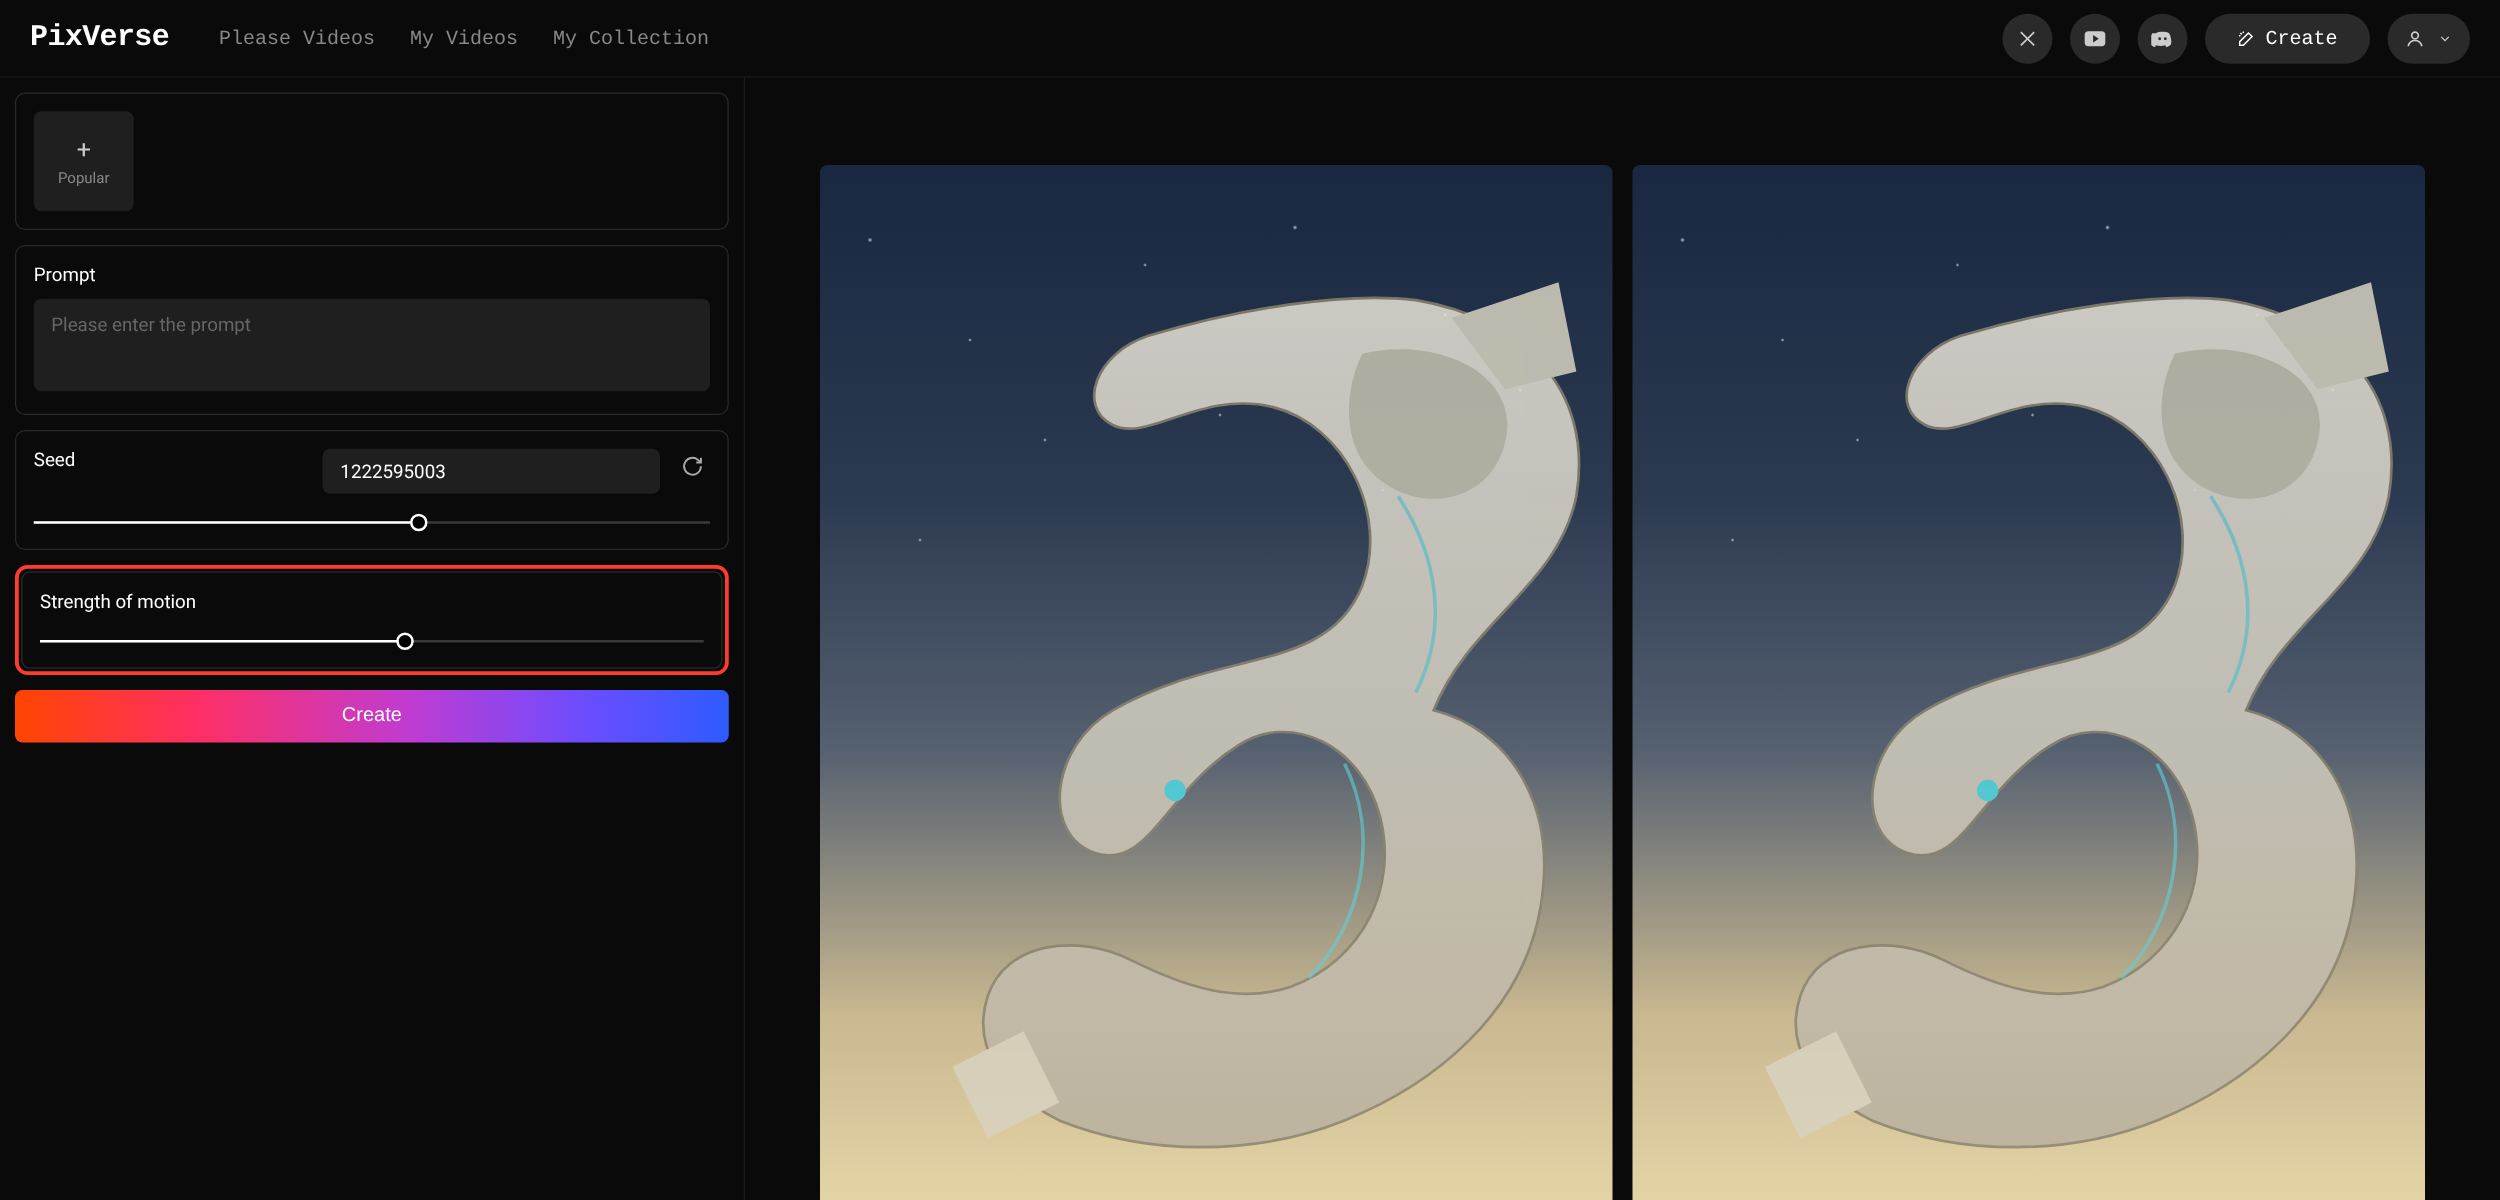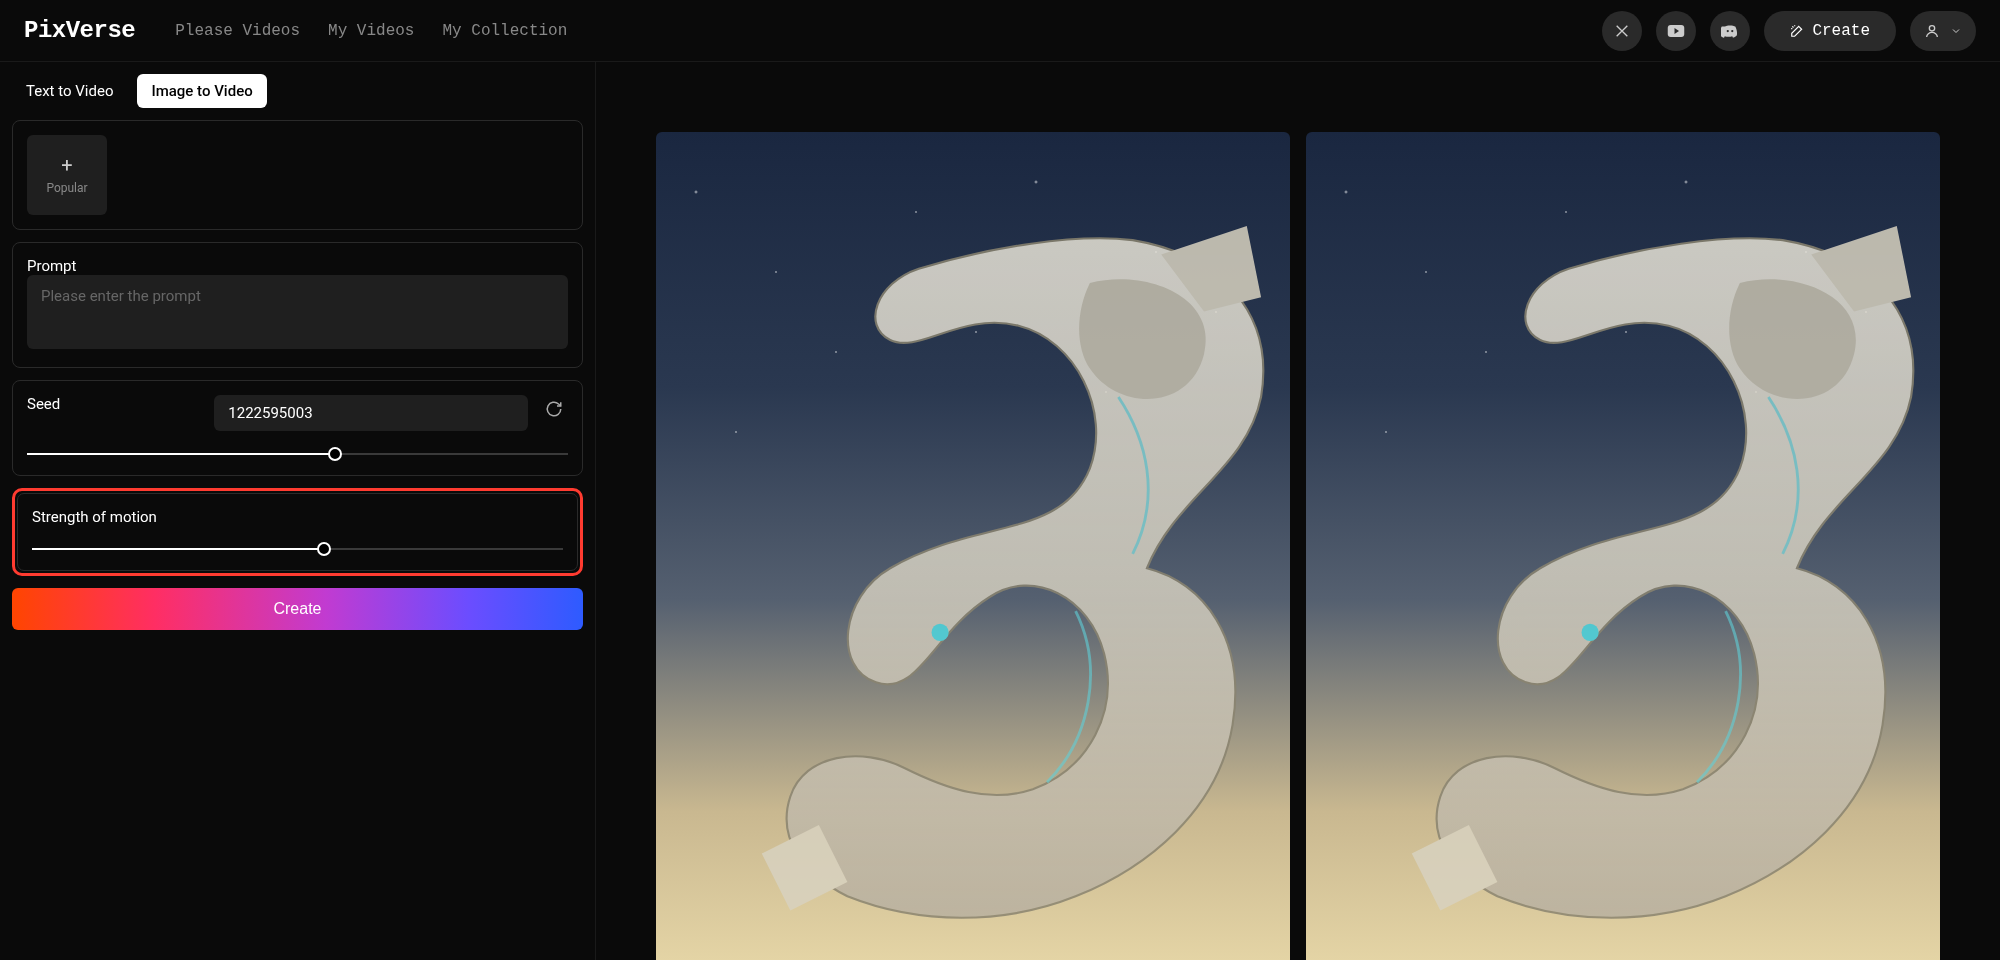--- a/index.html
+++ b/index.html
@@ -120,21 +120,21 @@
     align-items: center; justify-content: center;
     gap: 6px;
     cursor: pointer;
   }
   .add-image-box .plus { font-size: 20px; color: #ccc; line-height:1;}
   .add-image-box .label { font-size: 12px; color: var(--text-dim); }
 
   .section-label {
     font-size: 15px;
     color: var(--text);
-    margin-bottom: 0;
+    margin-bottom: 10px;
   }
   .prompt-textarea {
     width: 100%;
     min-height: 74px;
     background: var(--bg-input);
     border: none;
     border-radius: 6px;
     padding: 12px 14px;
     color: var(--text);
     font-size: 15px;
@@ -147,20 +147,21 @@
   .row-label { font-size: 15px; flex-shrink: 0; }
   .num-input {
     flex: 1;
     background: var(--bg-input);
     border: none;
     border-radius: 6px;
     padding: 9px 14px;
     color: var(--text);
     font-size: 15px;
     font-family: inherit;
+    margin-left: 44px;
   }
   .reload-btn {
     width: 28px; height: 28px;
     display: flex; align-items: center; justify-content: center;
     cursor: pointer;
     color: var(--text-dim);
   }
 
   
   .slider-wrap { position: relative; height: 14px; margin-top: 16px; }
@@ -286,24 +287,20 @@
           <path d="M6 9l6 6 6-6"></path>
         </svg>
     </div>
   </div>
 </div>
 
 <div class="main">
 
   <div class="sidebar">
 
-    <div class="tabs">
-      <div class="tab active-dark">Text to Video</div>
-      <div class="tab active-white">Image to Video</div>
-    </div>
 
     <div class="panel">
       <div class="add-image-box">
         <div class="plus">+</div>
         <div class="label">Popular</div>
       </div>
     </div>
 
     <div class="panel">
       <div class="section-label">Prompt</div>

